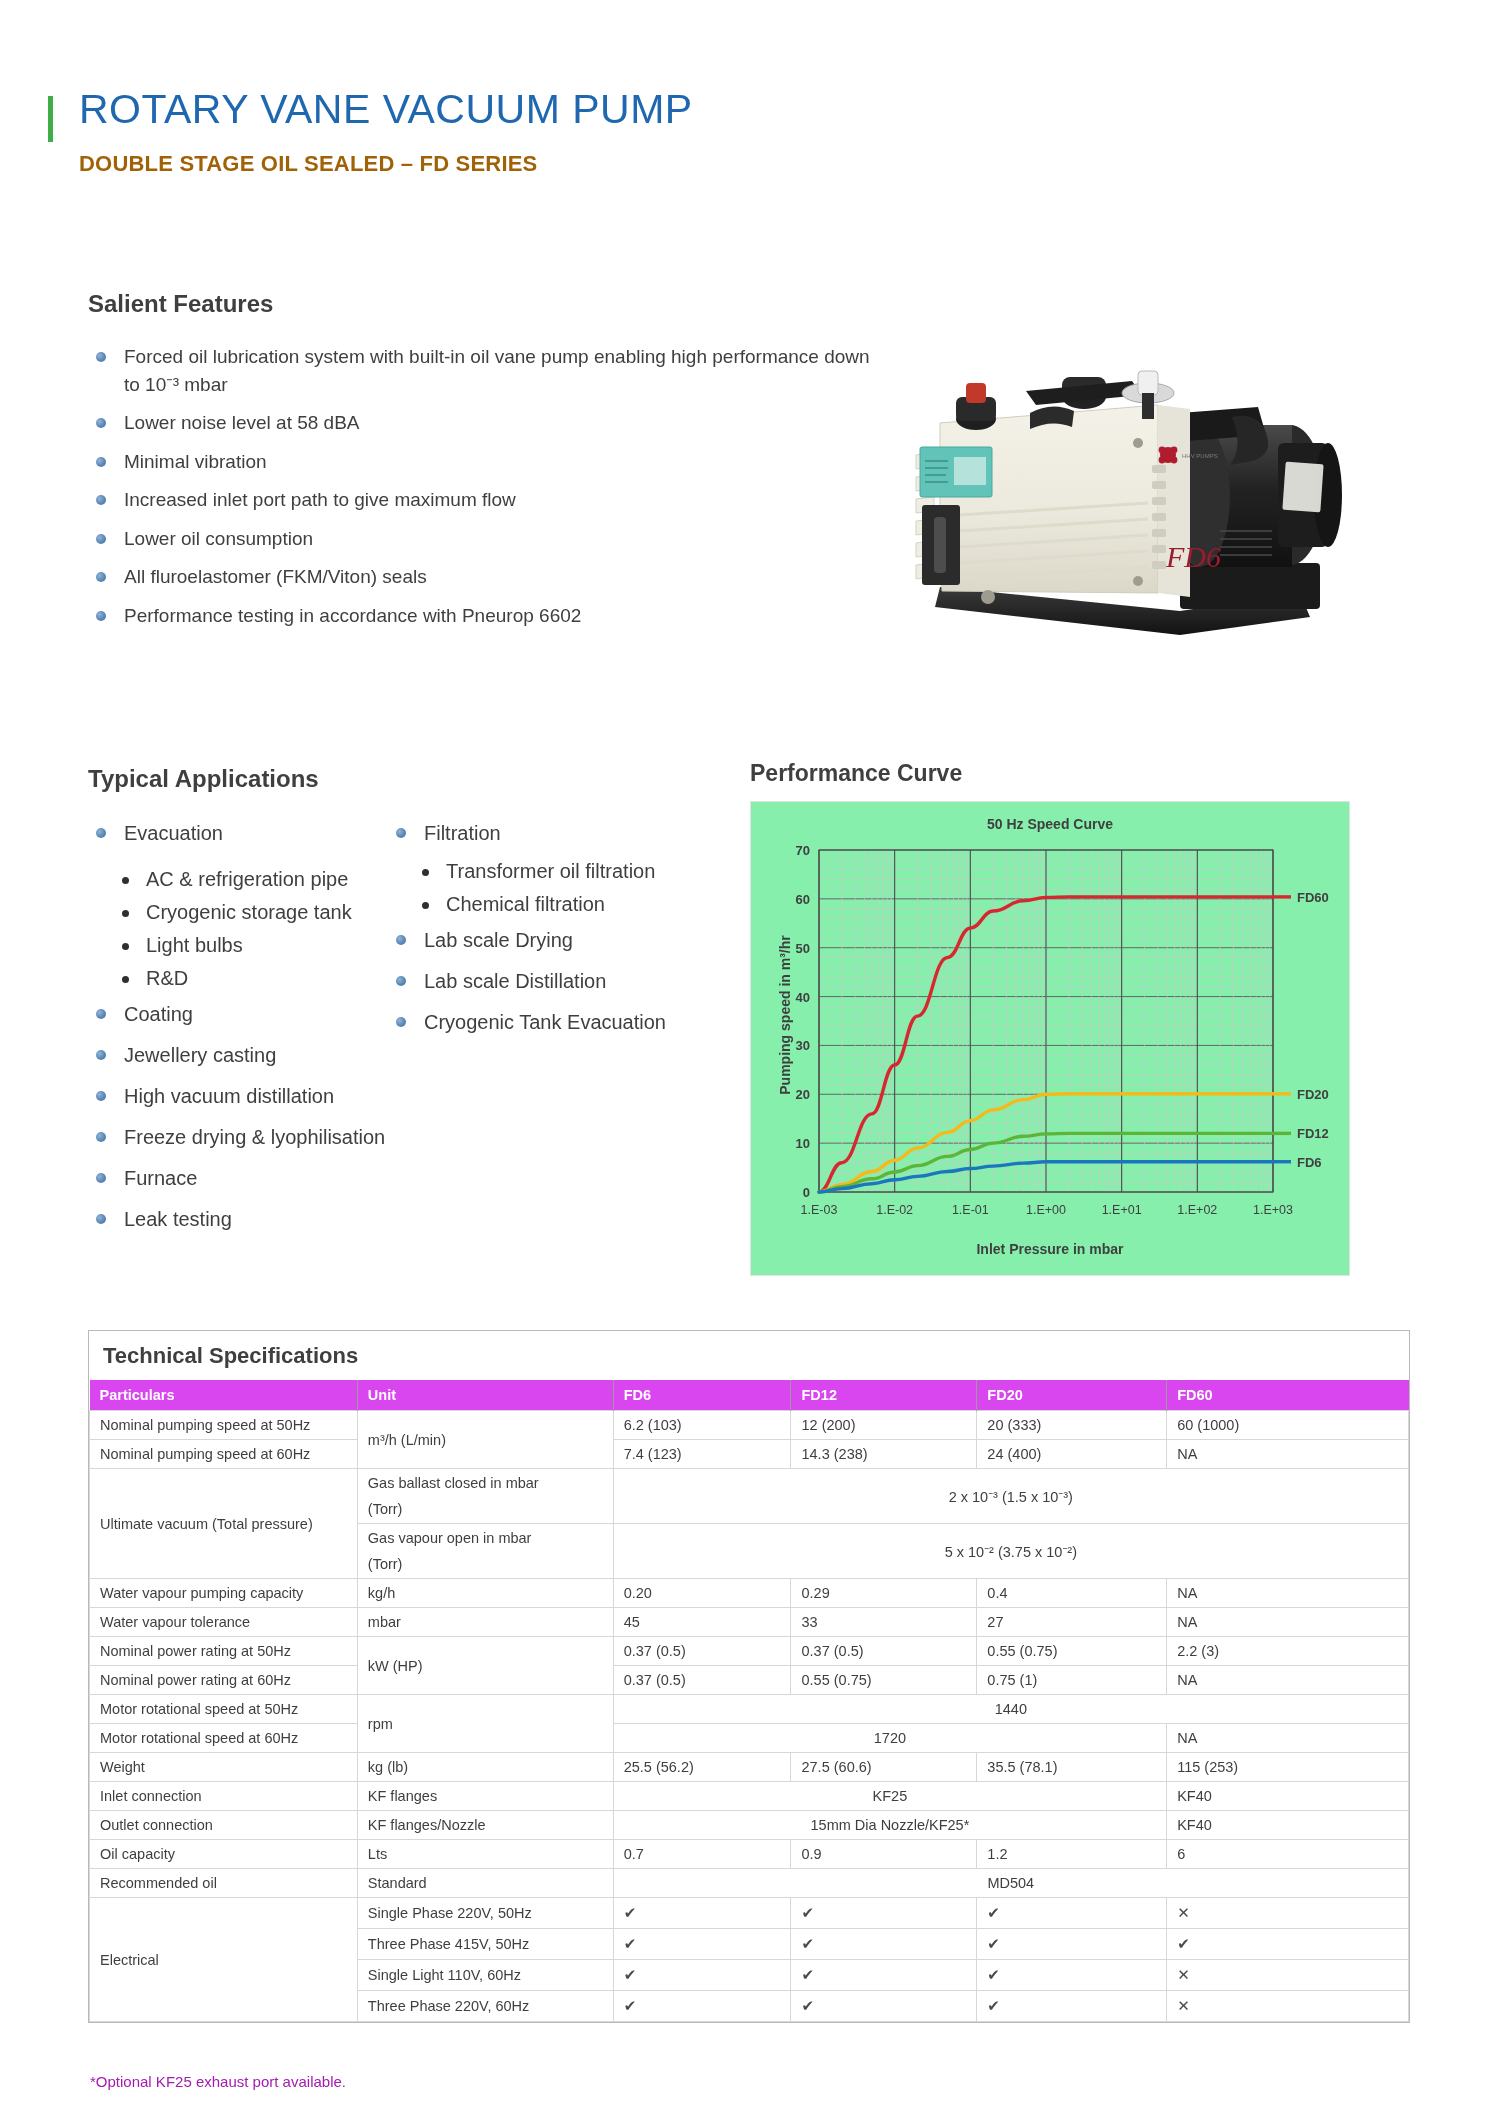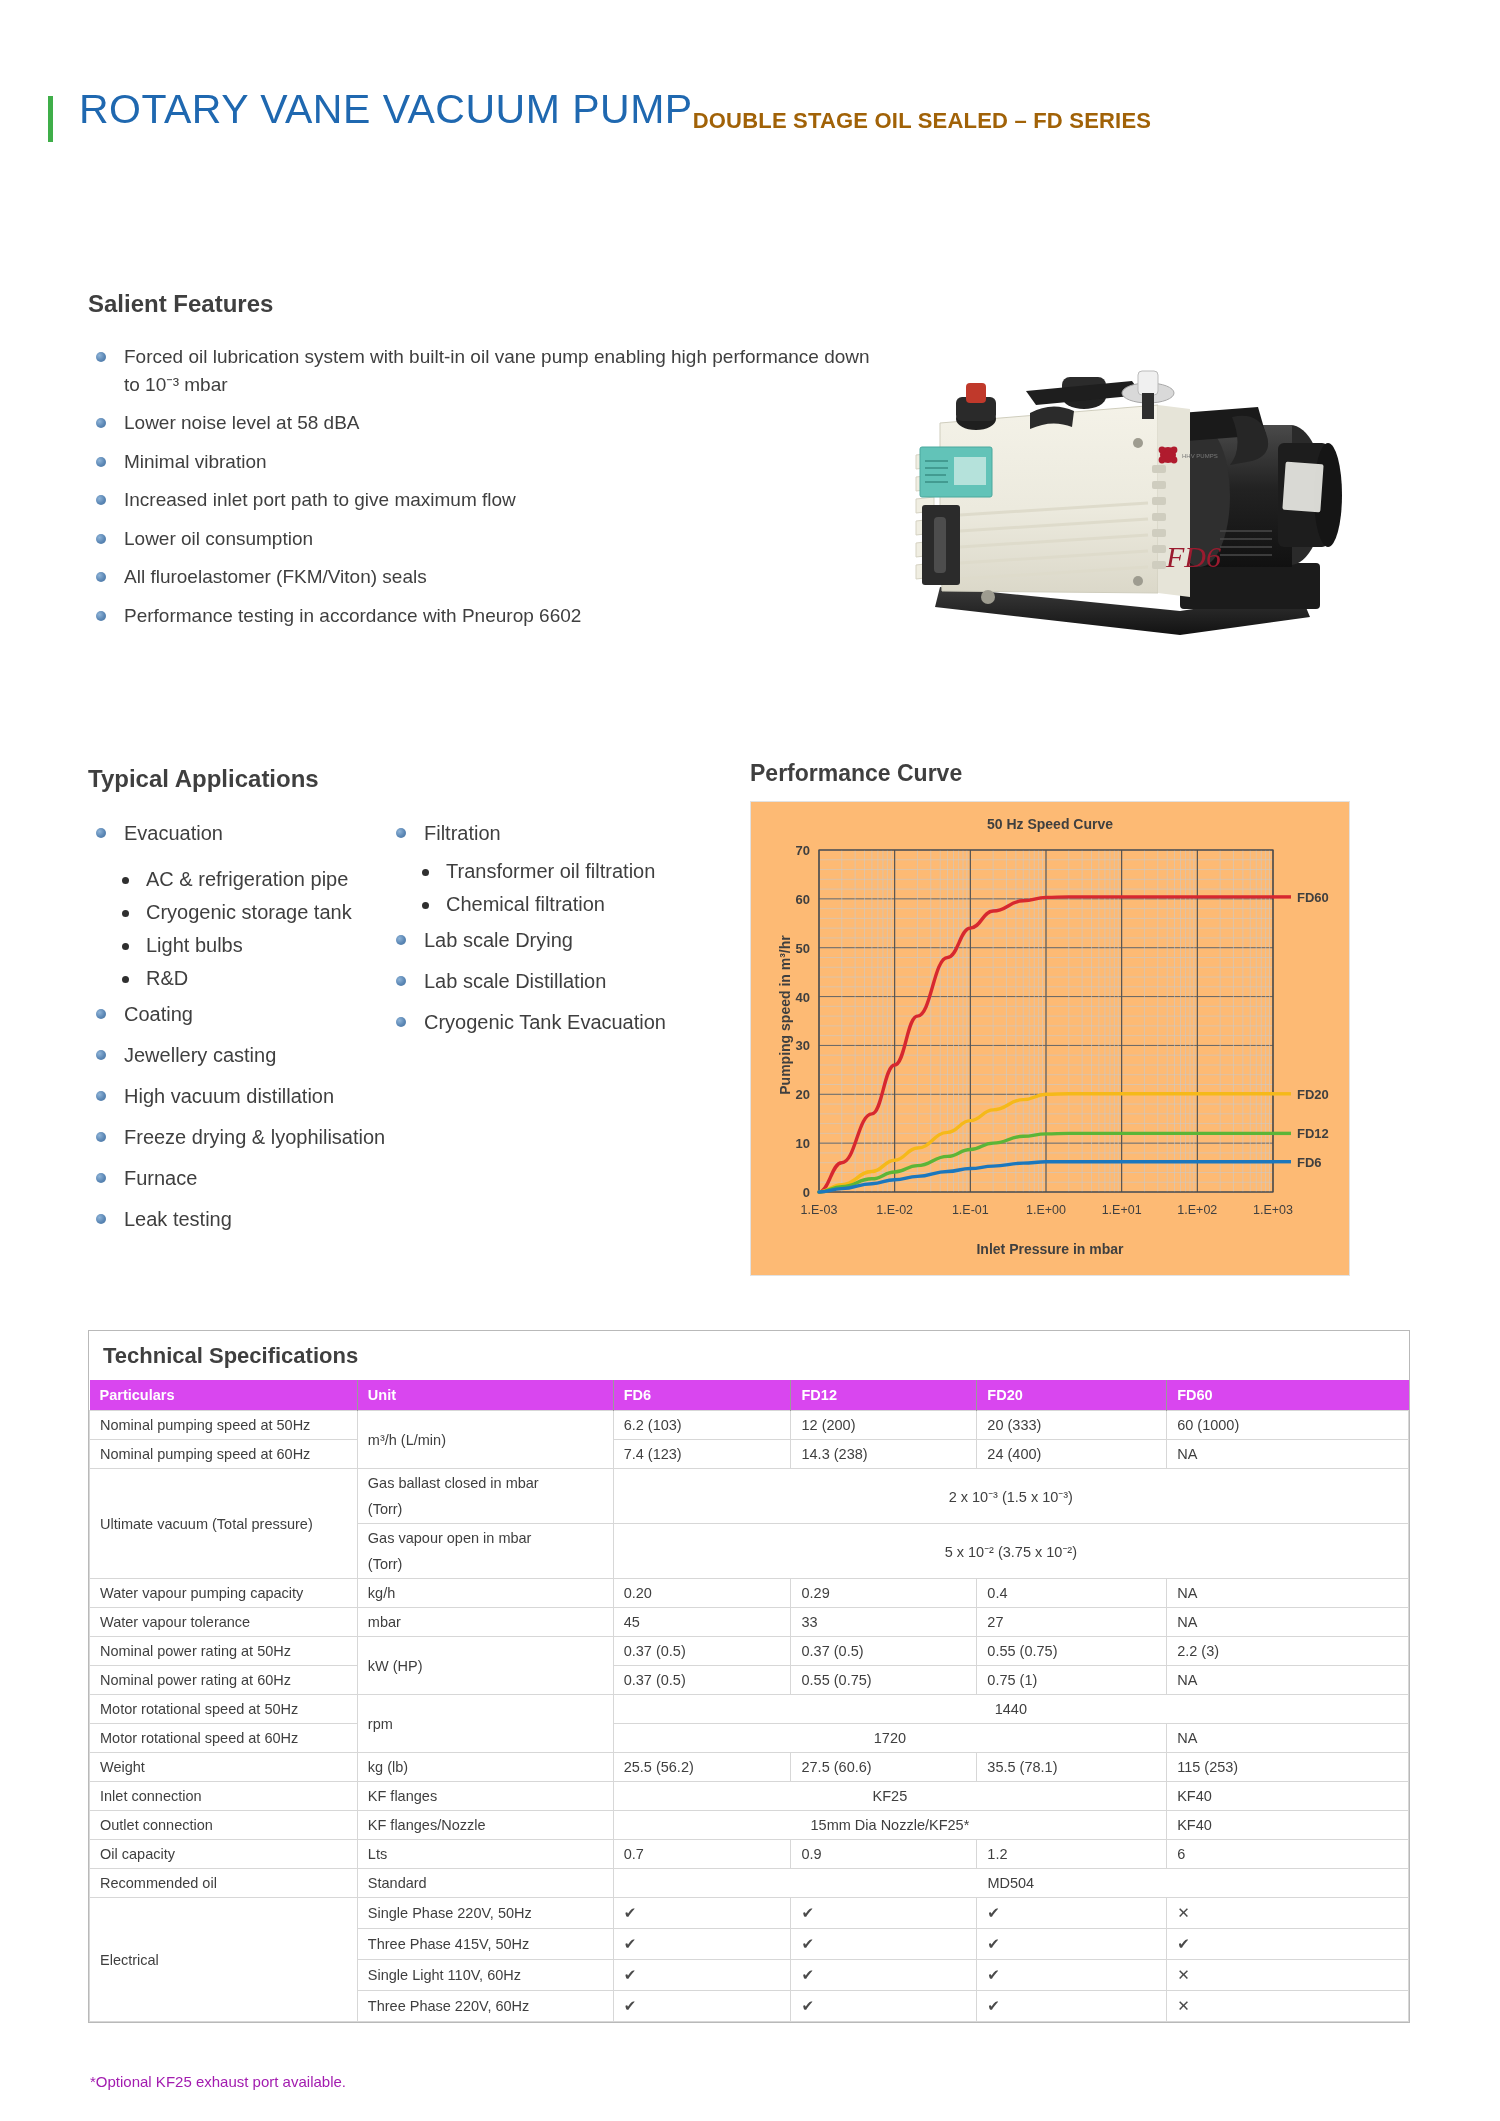--- a/index.html
+++ b/index.html
@@ -8,21 +8,21 @@
     background: #ffffff;
     font-family: "Liberation Sans", sans-serif;
     color: #3a3a3a;
     overflow: hidden;
   }
   .page { position: relative; width: 1500px; height: 2121px; padding: 0; }
 
   
   .header { position: absolute; left: 48px; top: 88px; display: flex; align-items: flex-start; }
   .accent-bar { width: 5px; height: 46px; background: #3FAE49; margin-top: 8px; margin-right: 26px; }
-  .header-texts { display: flex; }
+  .header-texts { display: flex; flex-direction: column; }
   .title-main {
     font-size: 41px; letter-spacing: .5px; color: #1F68B0;
     font-weight: 400; line-height: 1.05; white-space: nowrap;
   }
   .title-sub {
     margin-top: 20px; margin-left: 0px;
     font-size: 22px; font-weight: bold; color: #a16207; letter-spacing: .2px;
   }
 
   
@@ -53,21 +53,21 @@
   .apps .section-title { margin-bottom: 26px; }
   .apps-cols { display: flex; }
   .apps-col-l { width: 300px; }
   .apps-col-r { width: 330px; }
   .apps li.b-item { font-size: 20px; margin-bottom: 12px; }
   .apps li.sub-item { font-size: 20px; margin-bottom: 10px; margin-left: 24px; }
 
   
   .perf { position: absolute; left: 750px; top: 760px; width: 600px; }
   .perf .section-title { margin-bottom: 14px; font-size: 23px; }
-  .chart-box { width: 600px; height: 475px; border: 1px solid #e2e2e2; background: #fdba74; position: relative; }
+  .chart-box { width: 600px; height: 475px; border: 1px solid #e2e2e2; background: #86efac; position: relative; }
   .chart-title { position: absolute; top: 14px; left: 0; width: 100%; text-align: center; font-size: 14px; font-weight: bold; color: #3f3f3f; }
   .chart-svg { position: absolute; left: 0; top: 0; width: 600px; height: 475px; }
   .axis-label-y {
     position: absolute; left: -96px; top: 205px; width: 260px; text-align: center;
     transform: rotate(-90deg); font-size: 14px; font-weight: bold; color: #3f3f3f;
   }
   .axis-label-x { position: absolute; bottom: 18px; left: 0; width: 100%; text-align: center; font-size: 14px; font-weight: bold; color: #3f3f3f; }
   .tick-y { font-size: 13px; font-weight: bold; fill: #3f3f3f; text-anchor: end; }
   .tick-x { font-size: 12.5px; fill: #3f3f3f; text-anchor: middle; }
   .series-label { font-size: 13px; font-weight: bold; fill: #3f3f3f; }

